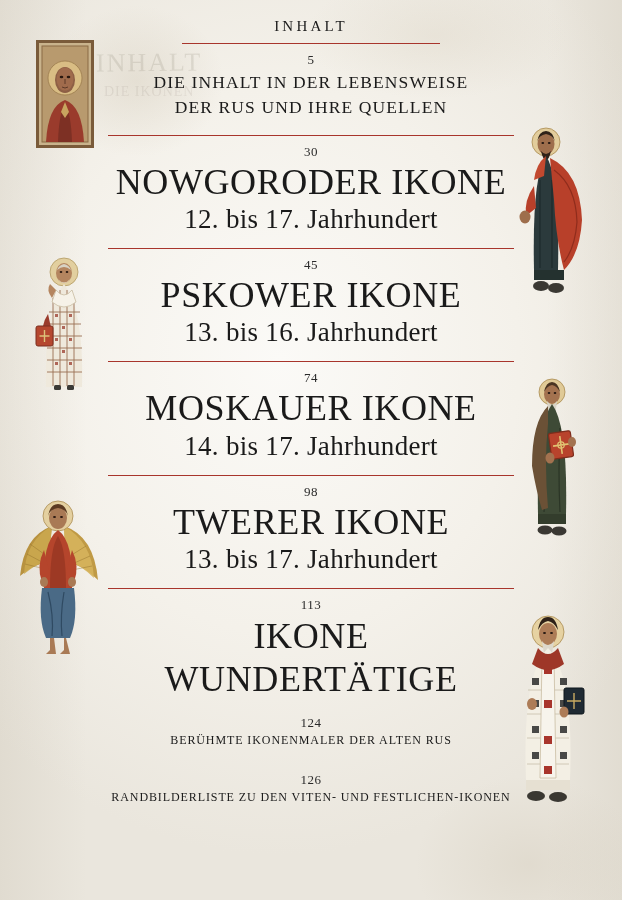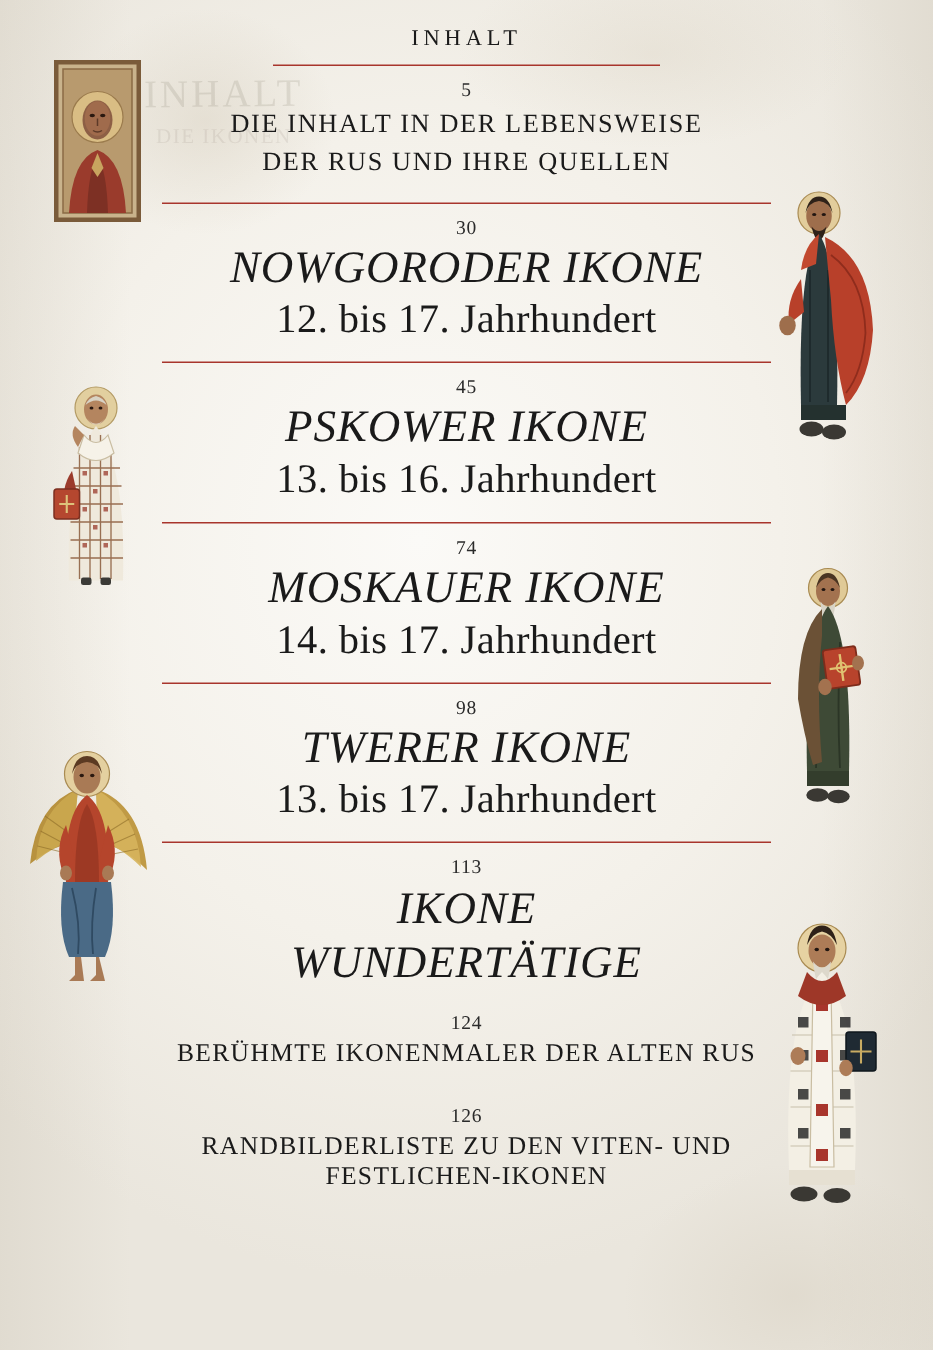--- a/index.html
+++ b/index.html
@@ -94,36 +94,35 @@
     margin: 3px 0 2px 0;
     color: #2a2a2a;
   }
   .title-sm {
     font-size: 17.5px;
     letter-spacing: 1.1px;
     line-height: 1.45;
     margin: 2px 0 8px 0;
   }
   .title-lg {
-    font-size: 30px;
+    font-size: 36px;
     letter-spacing: 0.6px;
     line-height: 1.12;
     margin: 1px 0 2px 0;
-    font-style: italic;
   }
   .title-lg.two-line {
     line-height: 1.2;
   }
   .subtitle {
     font-size: 27px;
     letter-spacing: 0.3px;
     margin: 2px 0 7px 0;
   }
   .title-tiny {
-    font-size: 17px;
+    font-size: 12px;
     letter-spacing: 0.9px;
     margin: 2px 0 10px 0;
   }
   .pad-bottom { padding-bottom: 4px; }
 
   
   .fig {
     position: absolute;
   }
   .fig svg { display: block; }

